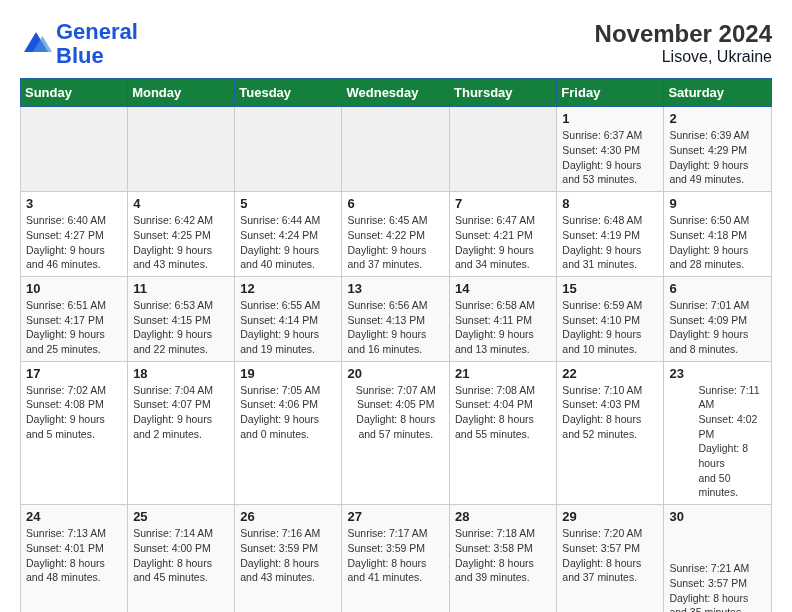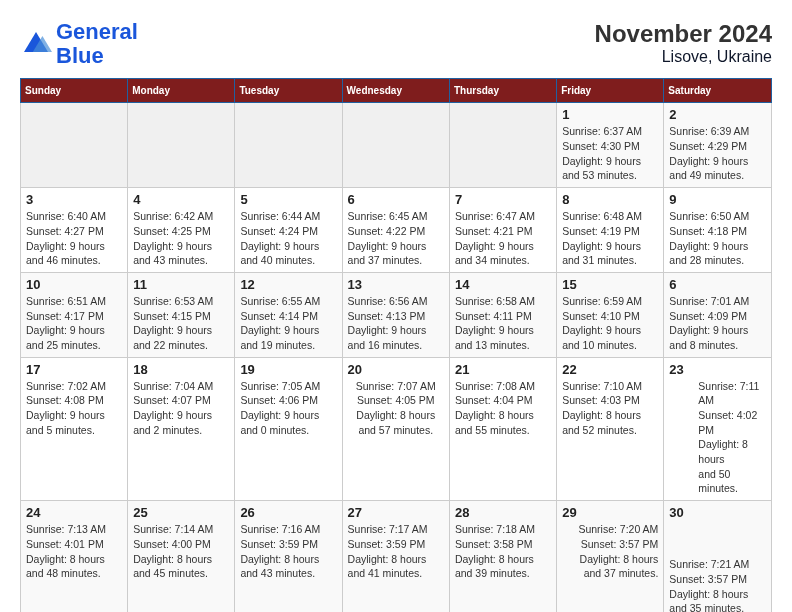--- a/index.html
+++ b/index.html
@@ -43,25 +43,25 @@
     .location {
       font-size: 16px;
       color: #0f172a;
     }
     .calendar {
       width: 100%;
       border-collapse: collapse;
       font-size: 11px;
     }
     .calendar thead tr th {
-      background-color: #7f1d1d;
+      background-color: #15803d;
       color: #fff;
       padding: 6px 4px;
       text-align: left;
-      font-size: 10px;
+      font-size: 13px;
       font-weight: bold;
       border: 1px solid #2060a0;
     }
     .calendar tbody tr td {
       border: 1px solid #ccc;
       vertical-align: top;
       padding: 4px 5px;
       width: 108px;
       min-height: 70px;
       background: #fff;
@@ -322,21 +322,21 @@
         </td>
         <td>
           <div class="day-number">28</div>
           <div class="day-info" style="white-space: pre-line;">Sunrise: 7:18 AM
 Sunset: 3:58 PM
 Daylight: 8 hours
 and 39 minutes.</div>
         </td>
         <td>
           <div class="day-number">29</div>
-          <div class="day-info" style="white-space: pre-line; text-align: right;">Sunrise: 7:20 AM
+          <div class="day-info" style="white-space: pre-line;">Sunrise: 7:20 AM
 Sunset: 3:57 PM
 Daylight: 8 hours
 and 37 minutes.</div>
         </td>
         <td>
           <div class="day-number">30</div>
           <div class="day-info" style="white-space: pre-line; margin-top: 37px;">Sunrise: 7:21 AM
 Sunset: 3:57 PM
 Daylight: 8 hours
 and 35 minutes.</div>

